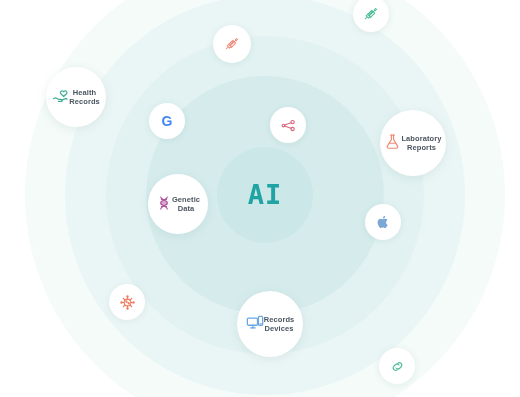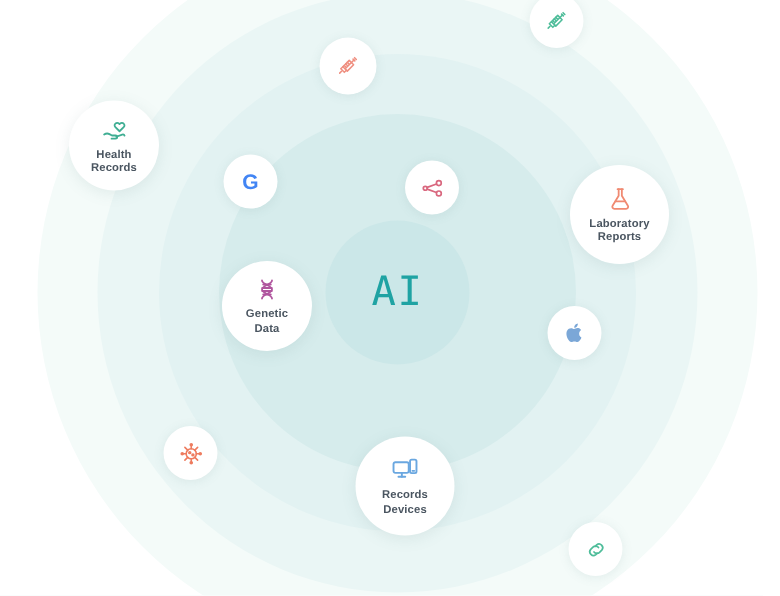--- a/index.html
+++ b/index.html
@@ -70,35 +70,34 @@
     margin-top: -4px;
     width: 96px;
     height: 96px;
     display: flex;
     align-items: center;
     justify-content: center;
   }
   .ai-core-text {
     font-family: "DejaVu Sans Mono", monospace;
     font-size: 27px;
-    font-weight: normal;
+    font-weight: bold;
     letter-spacing: 1px;
     color: #1fa3a3;
     line-height: 1;
     user-select: none;
   }
 
   
   .node {
     position: absolute;
     border-radius: 50%;
     background: #ffffff;
     box-shadow: 0 2px 10px rgba(90,130,130,0.13);
     display: flex;
-    flex-direction: column;
     align-items: center;
     justify-content: center;
     text-align: center;
     box-sizing: border-box;
   }
   .node-icon {
     display: block;
     line-height: 0;
     margin-bottom: 3px;
   }

